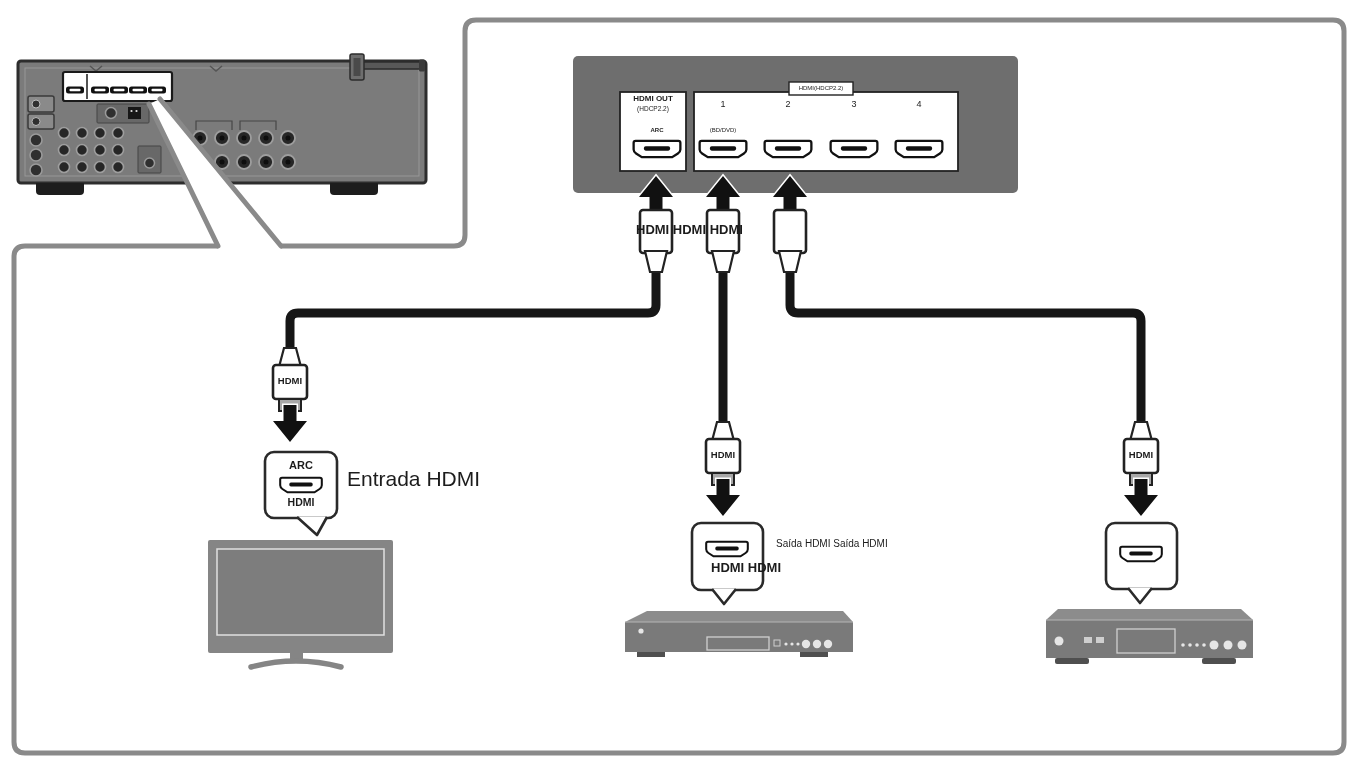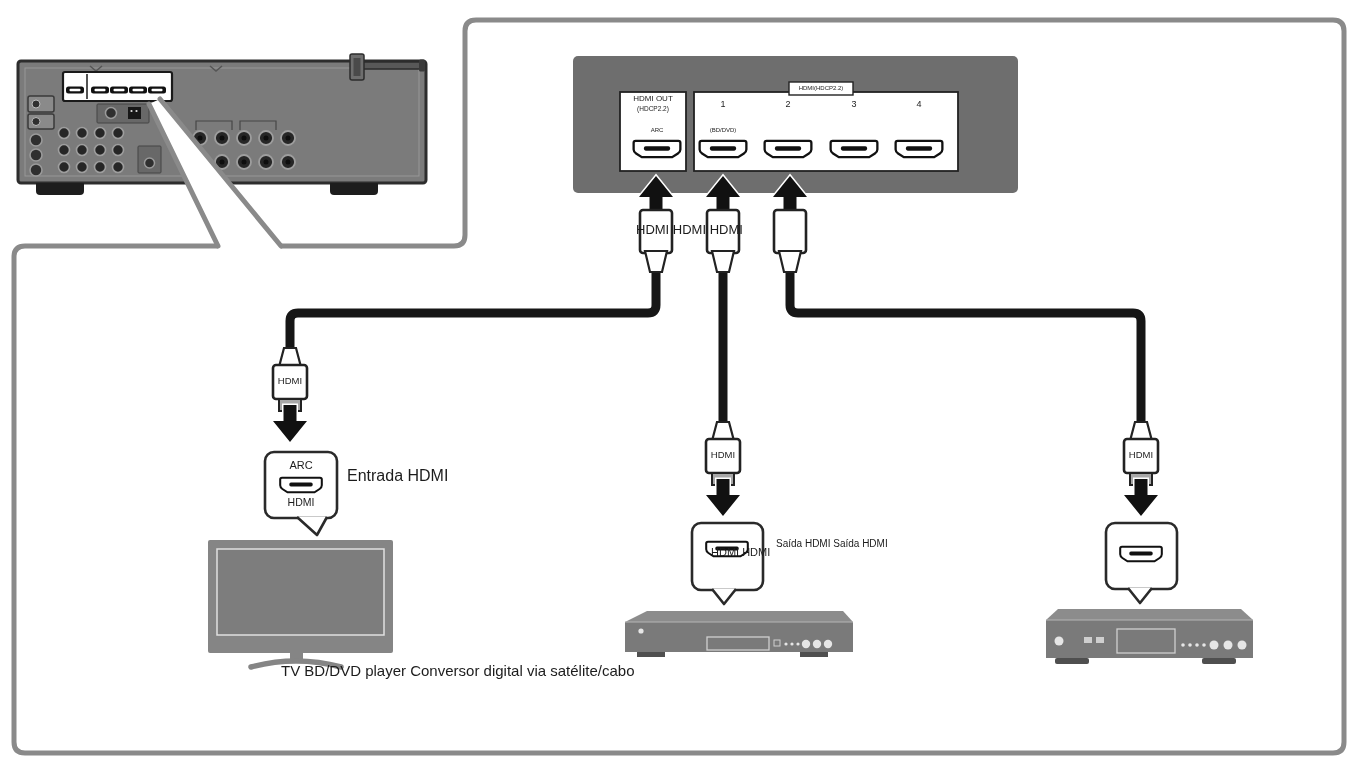--- a/index.html
+++ b/index.html
@@ -2,21 +2,21 @@
 <html><head>
 <meta charset="utf-8">
 <style>
   html,body{margin:0;padding:0;background:#fff;}
   #stage{position:relative;width:1356px;height:773px;background:#ffffff;overflow:hidden;
          font-family:"Liberation Sans",sans-serif;}
   #art{position:absolute;left:0;top:0;}
   .t{position:absolute;color:#1c1c1c;white-space:nowrap;line-height:1.1;
      font-family:"Liberation Sans",sans-serif;}
   .c{text-align:center;}
-  .b{font-weight:normal;text-align:center;}
+  .b{font-weight:bold;text-align:center;}
 </style>
 </head>
 <body>
 
 <div id="stage">
 
 <svg id="art" width="1356" height="773" viewBox="0 0 1356 773">
   <defs>
     <g id="port">
       <path d="M-26,-10 H26 Q28.5,-10 28.5,-7.5 V0.5 Q28.5,3.5 25.5,5.5 L18.5,10 H-18.5 L-25.5,5.5 Q-28.5,3.5 -28.5,0.5 V-7.5 Q-28.5,-10 -26,-10 Z" fill="#fff" stroke="#111" stroke-width="2.8"></path>
@@ -233,20 +233,19 @@
 <div class="t c" style="left:904px;top:100px;width:30px;font-size:9px;">4</div>
 <div class="t c" style="left:693px;top:127px;width:60px;font-size:6px;">(BD/DVD)</div>
 
 <div class="t b" style="left:636px;top:223px;font-size:13px;">HDMI HDMI HDMI</div>
 <div class="t c b" style="left:266px;top:376px;width:48px;font-size:9.5px;">HDMI</div>
 <div class="t c b" style="left:699px;top:450px;width:48px;font-size:9.5px;">HDMI</div>
 <div class="t c b" style="left:1117px;top:450px;width:48px;font-size:9.5px;">HDMI</div>
 
 <div class="t c b" style="left:271px;top:459px;width:60px;font-size:11px;">ARC</div>
 <div class="t c b" style="left:271px;top:497px;width:60px;font-size:10.5px;">HDMI</div>
-<div class="t" style="left:347px;top:467px;font-size:16px;">Entrada HDMI</div>
-
-<div class="t b" style="left:700px;top:546px;font-size:11px;padding-left:11px;">HDMI HDMI</div>
+<div class="t" style="left:347px;top:467px;font-size:21px;">Entrada HDMI</div>
+
+<div class="t b" style="left:700px;top:561px;font-size:13px;padding-left:11px;">HDMI HDMI</div>
 <div class="t" style="left:776px;top:538px;font-size:10px;">Saída HDMI Saída HDMI</div>
 
-<div class="t" style="left:281px;top:663px;font-size:15px;">TV BD/DVD player Conversor digital via satélite/cabo</div>
 
 </div>
 
 </body></html>

